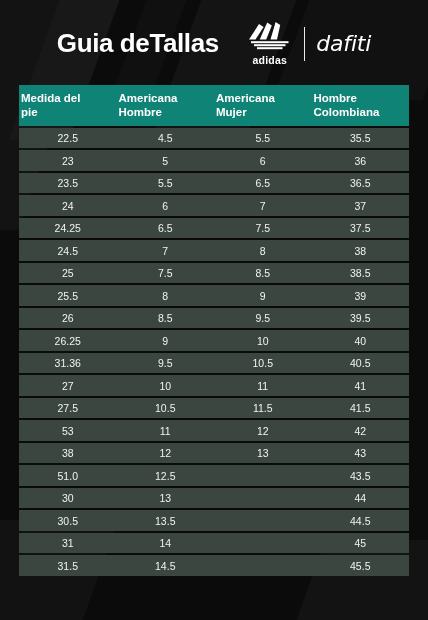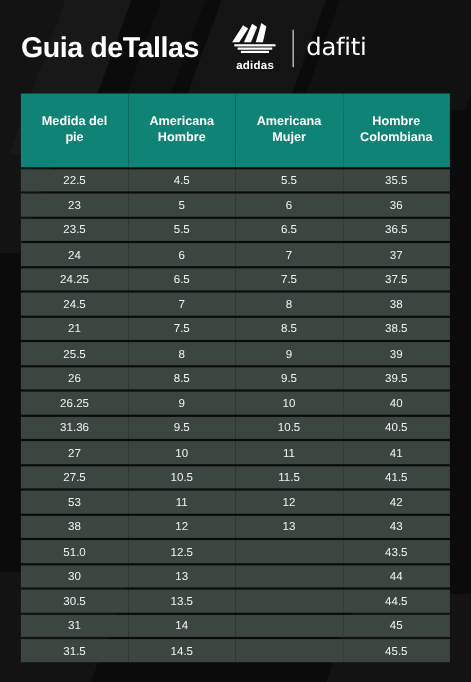--- a/index.html
+++ b/index.html
@@ -38,21 +38,21 @@
 
   
   #page-header {
     position: absolute;
     left: 0; top: 0;
     width: 428px;
     height: 83px;
     z-index: 2;
     display: flex;
     align-items: center;
-    justify-content: flex-start;
+    justify-content: center;
     padding: 15px 19px;
     box-sizing: border-box;
   }
   #page-title {
     color: #ffffff;
     font-size: 26px;
     font-weight: bold;
     letter-spacing: -0.4px;
     white-space: nowrap;
     font-family: "Liberation Sans", sans-serif;
@@ -83,41 +83,42 @@
     height: 34px;
     background: #ffffff;
     opacity: 0.92;
   }
   #dafiti-wordmark {
     color: #ffffff;
     font-size: 22px;
     letter-spacing: -0.2px;
     line-height: 1;
     font-family: "DejaVu Sans", sans-serif;
+    font-style: italic;
   }
 
   
   #size-table {
     position: absolute;
     left: 19px;
     top: 83px;
     width: 390px;
     z-index: 2;
     border-collapse: separate;
     border-spacing: 0 2px;
     table-layout: fixed;
   }
   #size-table th {
     background: #0f8375;
     color: #ffffff;
     font-size: 11.5px;
     font-weight: bold;
     line-height: 1.25;
-    text-align: center;
-    padding: 19px 2px;
+    text-align: left;
+    padding: 6px 2px;
     height: 25px;
     vertical-align: middle;
   }
   #size-table td {
     background: #3b4641;
     color: #f2f2f2;
     font-size: 10.5px;
     text-align: center;
     height: 20.5px;
     padding: 0;
@@ -216,21 +217,21 @@
         <td>7.5</td>
         <td>37.5</td>
       </tr>
       <tr>
         <td>24.5</td>
         <td>7</td>
         <td>8</td>
         <td>38</td>
       </tr>
       <tr>
-        <td>21</td>
+        <td>25</td>
         <td>7.5</td>
         <td>8.5</td>
         <td>38.5</td>
       </tr>
       <tr>
         <td>25.5</td>
         <td>8</td>
         <td>9</td>
         <td>39</td>
       </tr>

